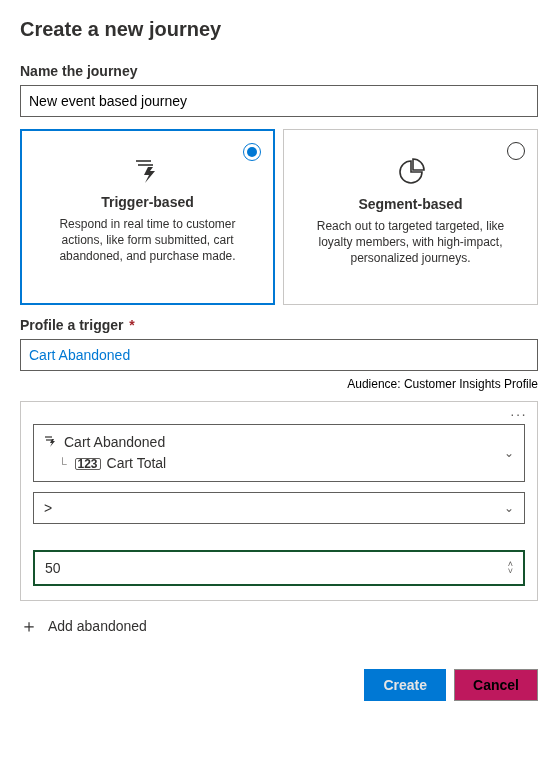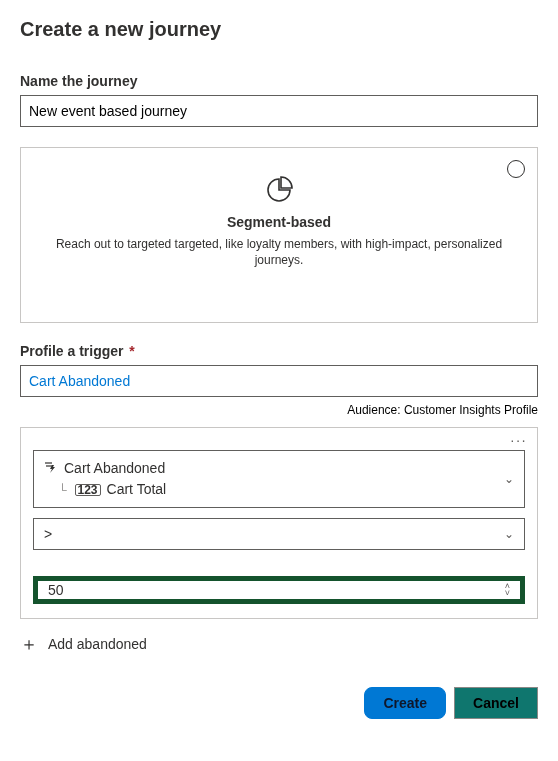--- a/index.html
+++ b/index.html
@@ -7,38 +7,38 @@
       font-family: "Segoe UI", -apple-system, sans-serif;
       font-size: 14px;
       color: #323130;
       background: #fff;
       width: 558px;
       padding: 18px 20px 20px 20px;
     }
     h1 {
       font-size: 20px;
       font-weight: 600;
-      margin-bottom: 32px;
+      margin-bottom: 22px;
     }
     .label {
       font-size: 14px;
       font-weight: 600;
       margin-bottom: 6px;
     }
     .label .req { color: #a4262c; margin-left: 2px; }
     input[type=text] {
       width: 100%;
       height: 32px;
       border: 1px solid #605e5c;
       padding: 1px 8px;
       font-family: inherit;
       font-size: 14px;
       outline: none;
     }
-    .section { margin-bottom: 20px; }
+    .section { margin-bottom: 12px; }
     .cards {
       display: flex;
       gap: 8px;
     }
     .card {
       flex: 1;
       border: 1px solid #c8c6c4;
       padding: 14px 18px 28px 18px;
       text-align: center;
       position: relative;
@@ -143,22 +143,22 @@
       border: 1px solid #605e5c;
       height: 32px;
       padding: 0 10px;
       display: flex;
       justify-content: space-between;
       align-items: center;
       margin-bottom: 10px;
       cursor: pointer;
     }
     .val-box {
-      border: 5px solid #14532d;
-      height: 28px;
+      border: 2px solid #14532d;
+      height: 36px;
       padding: 0 10px 0 10px;
       display: flex;
       justify-content: space-between;
       align-items: center;
       margin-top: 26px;
     }
     .spinners { display: flex; flex-direction: column; line-height: 7px; font-size: 9px; color: #605e5c; cursor: pointer; }
     .add-cond {
       display: flex;
       align-items: center;
@@ -180,41 +180,54 @@
       margin-top: 34px;
     }
     .btn {
       height: 32px;
       padding: 0 18px;
       font-family: inherit;
       font-size: 14px;
       font-weight: 600;
       cursor: pointer;
       border: 1px solid #8a8886;
-      background: #0f766e;
+      background: #be185d;
     }
     .btn-primary {
       background: #0078d4;
       border-color: #0078d4;
-      color: #0f172a;
-      border-radius: 8px;
+      color: #e5e5e5;
     }
   </style>
 </head>
 <body>
 
 <h1>Create a new journey</h1>
 
 <div class="section">
   <div class="label">Name the journey</div>
   <input type="text" value="New event based journey" style="">
 </div>
 
 <div class="section">
   <div class="cards">
+    <div class="card selected">
+      <div class="radio-ind">
+          <div class="radio-dot"></div>
+        </div>
+      <div class="card-icon">
+        <svg width="30" height="26" viewBox="0 0 30 26" fill="none" stroke="#323130" stroke-width="1.6">
+          <line x1="3" y1="3" x2="18" y2="3"></line>
+          <line x1="5" y1="7" x2="20" y2="7"></line>
+          <path d="M15 9 L11 17 L16 17 L12 25 L22 13 L17 13 L20 9 Z" fill="#323130" stroke-width="0"></path>
+        </svg>
+      </div>
+      <div class="card-title">Trigger-based</div>
+      <div class="card-desc">Respond in real time to customer actions, like form submitted, cart abandoned, and purchase made.</div>
+    </div>
     <div class="card">
       <div class="radio-ind"></div>
       <div class="card-icon">
         <svg width="28" height="28" viewBox="0 0 28 28" fill="none" stroke="#323130" stroke-width="1.6">
           <path d="M14 3 A11 11 0 1 0 25 14 L14 14 Z"></path>
           <path d="M16 1 L16 12 L27 12 A11 11 0 0 0 16 1 Z"></path>
         </svg>
       </div>
       <div class="card-title">Segment-based</div>
       <div class="card-desc">Reach out to targeted targeted, like loyalty members, with high-impact, personalized journeys.</div>

